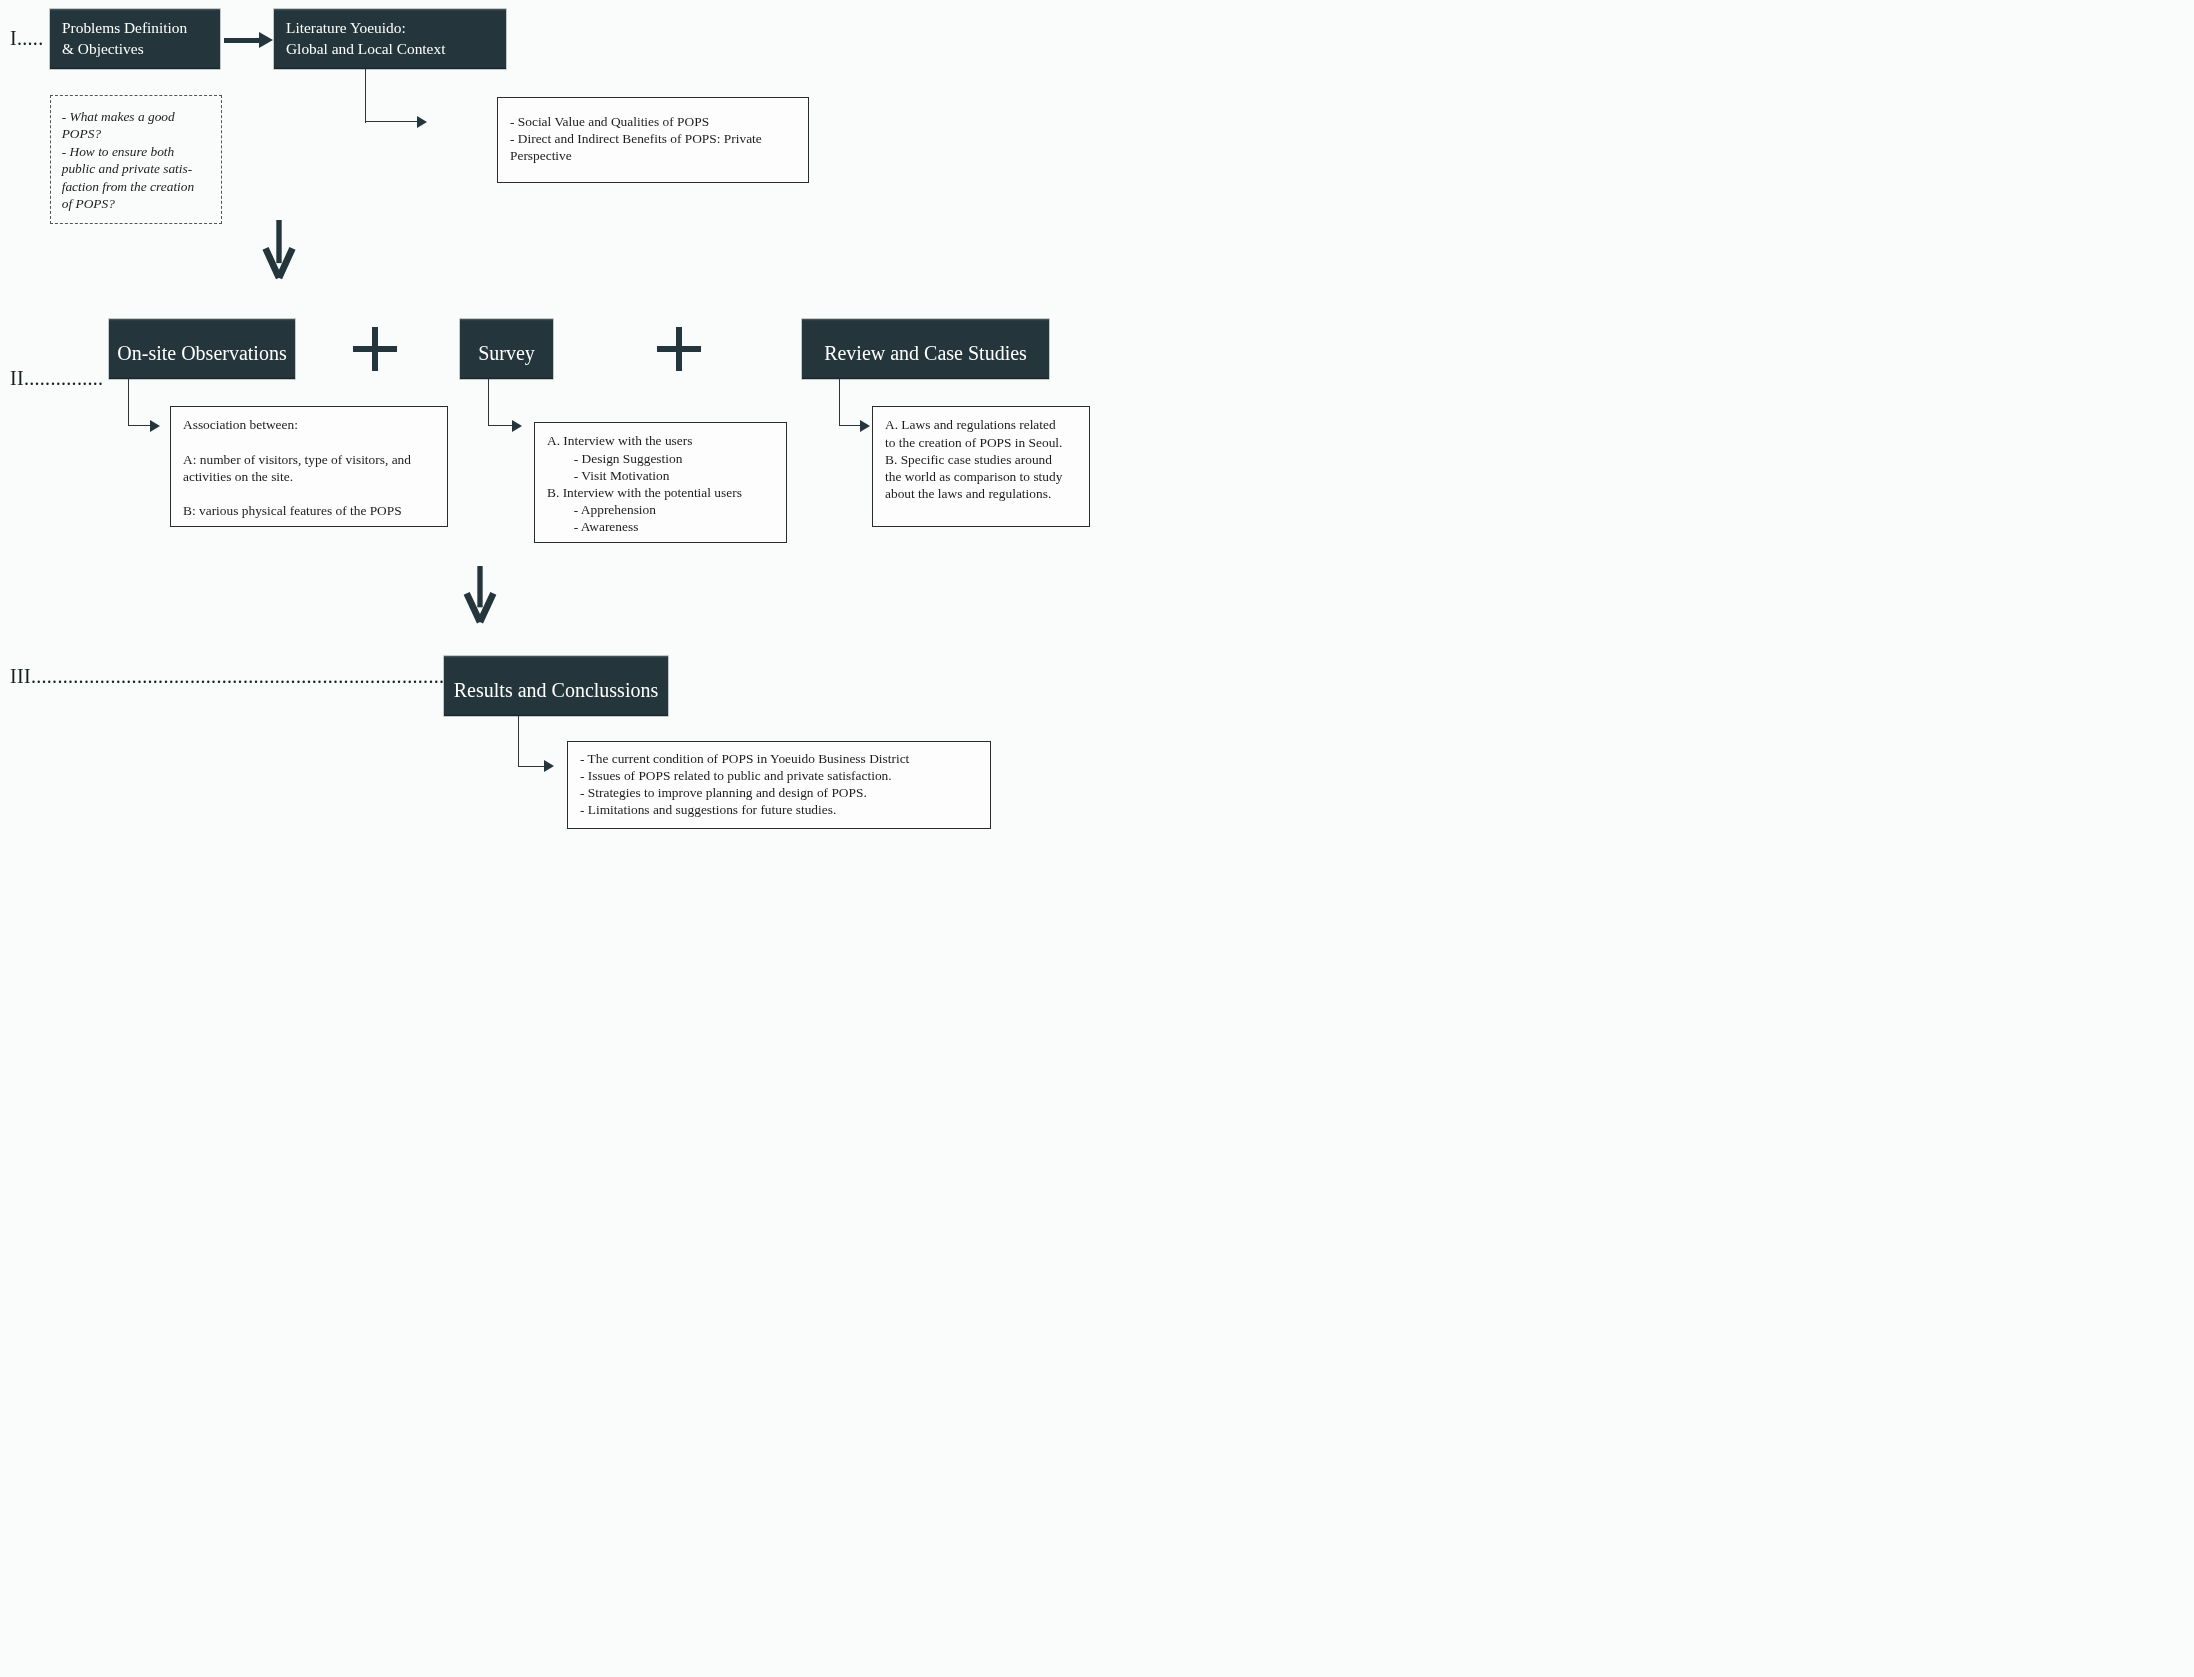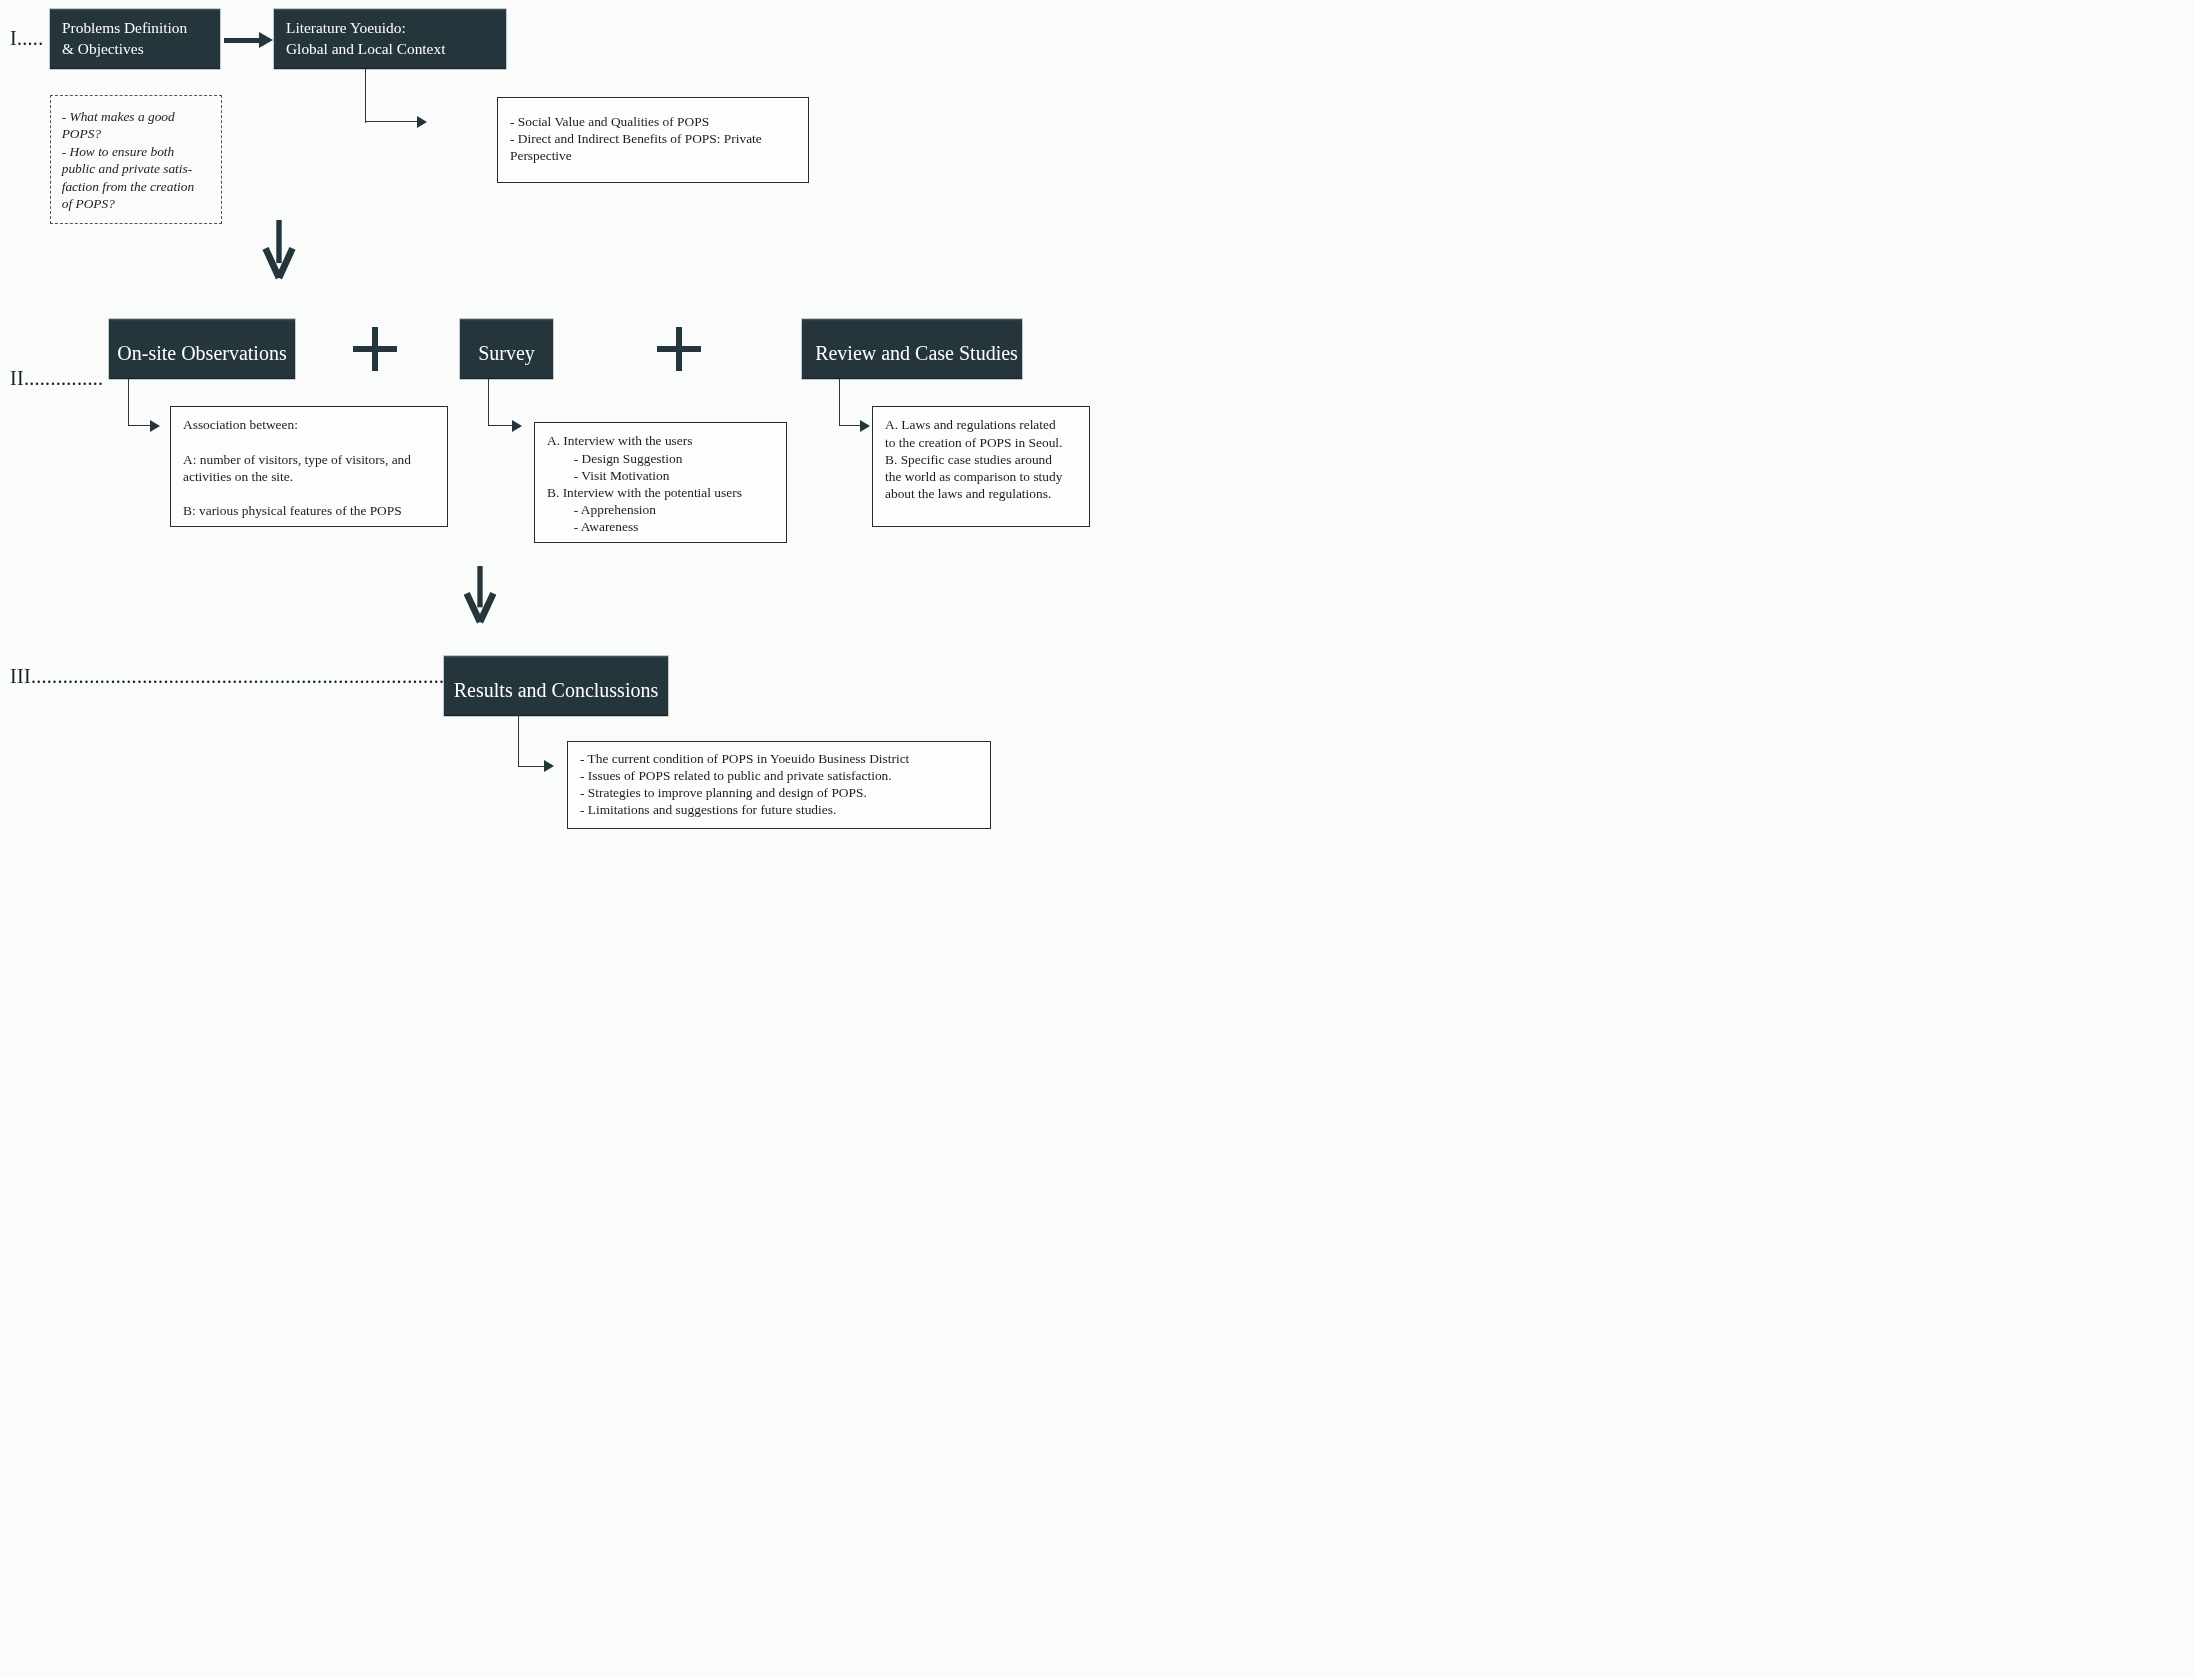--- a/index.html
+++ b/index.html
@@ -157,21 +157,21 @@
 
   <div class="dark-box center" style="left:460px; top:319px; width:93px; height:60px;">
     <div class="txt">Survey</div>
   </div>
 
   <div class="plus" style="left:657px; top:327px;">
     <div class="pv"></div>
     <div class="ph"></div>
   </div>
 
-  <div class="dark-box center" style="left:802px; top:319px; width:211px; height:60px;padding-left:9px;">
+  <div class="dark-box center" style="left:802px; top:319px; width:247px; height:60px;">
     <div class="txt">Review and Case Studies</div>
   </div>
 
   <div>
     <div class="vline" style="left:128px; top:379px; height:47px;"></div>
     <div class="hline" style="left:128px; top:425px; width:23px;"></div>
     <div class="ah-right" style="left:150px; top:420px;"></div>
   </div>
   <div class="white-box" style="left:170px; top:406px; width:276px; height:119px;">
     <div class="txt">Association between:

